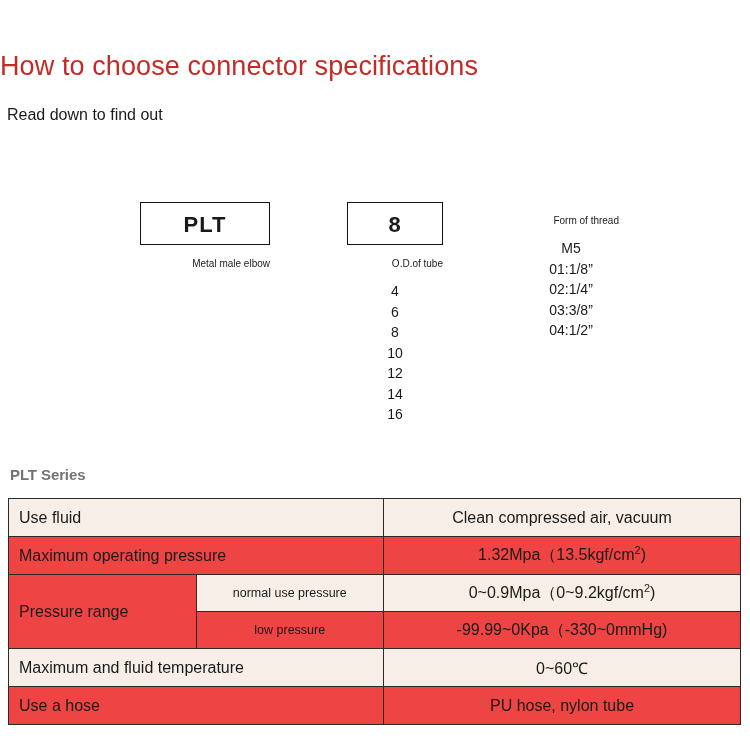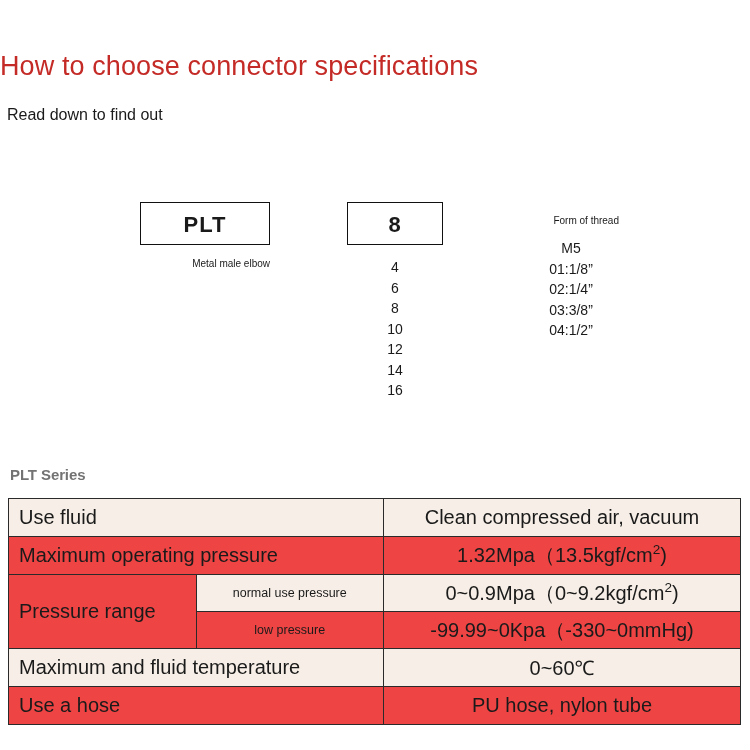--- a/index.html
+++ b/index.html
@@ -97,21 +97,21 @@
     left: 8px;
     top: 498px;
     width: 733px;
     border-collapse: collapse;
     table-layout: fixed;
     background: #ffffff;
   }
   .spec-table td {
     border: 1.2px solid #2a2a2a;
     padding: 0 10px;
-    font-size: 20px;
+    font-size: 16px;
     color: #1a1a1a;
     vertical-align: middle;
   }
   .spec-table td.label {
     text-align: left;
   }
   .spec-table td.value {
     text-align: center;
   }
   .spec-table td.sub {
@@ -137,20 +137,21 @@
 <div class="codes">
 
   <div class="code-col c0">
     <div class="code-box">PLT</div>
     <div class="code-caption">Metal male elbow</div>
     <div class="code-options"></div>
   </div>
 
   <div class="code-col c1">
     <div class="code-box">8</div>
+    <div class="code-caption">O.D.of tube</div>
     <div class="code-options">
         <div>4</div>
         <div>6</div>
         <div>8</div>
         <div>10</div>
         <div>12</div>
         <div>14</div>
         <div>16</div>
       </div>
   </div>

